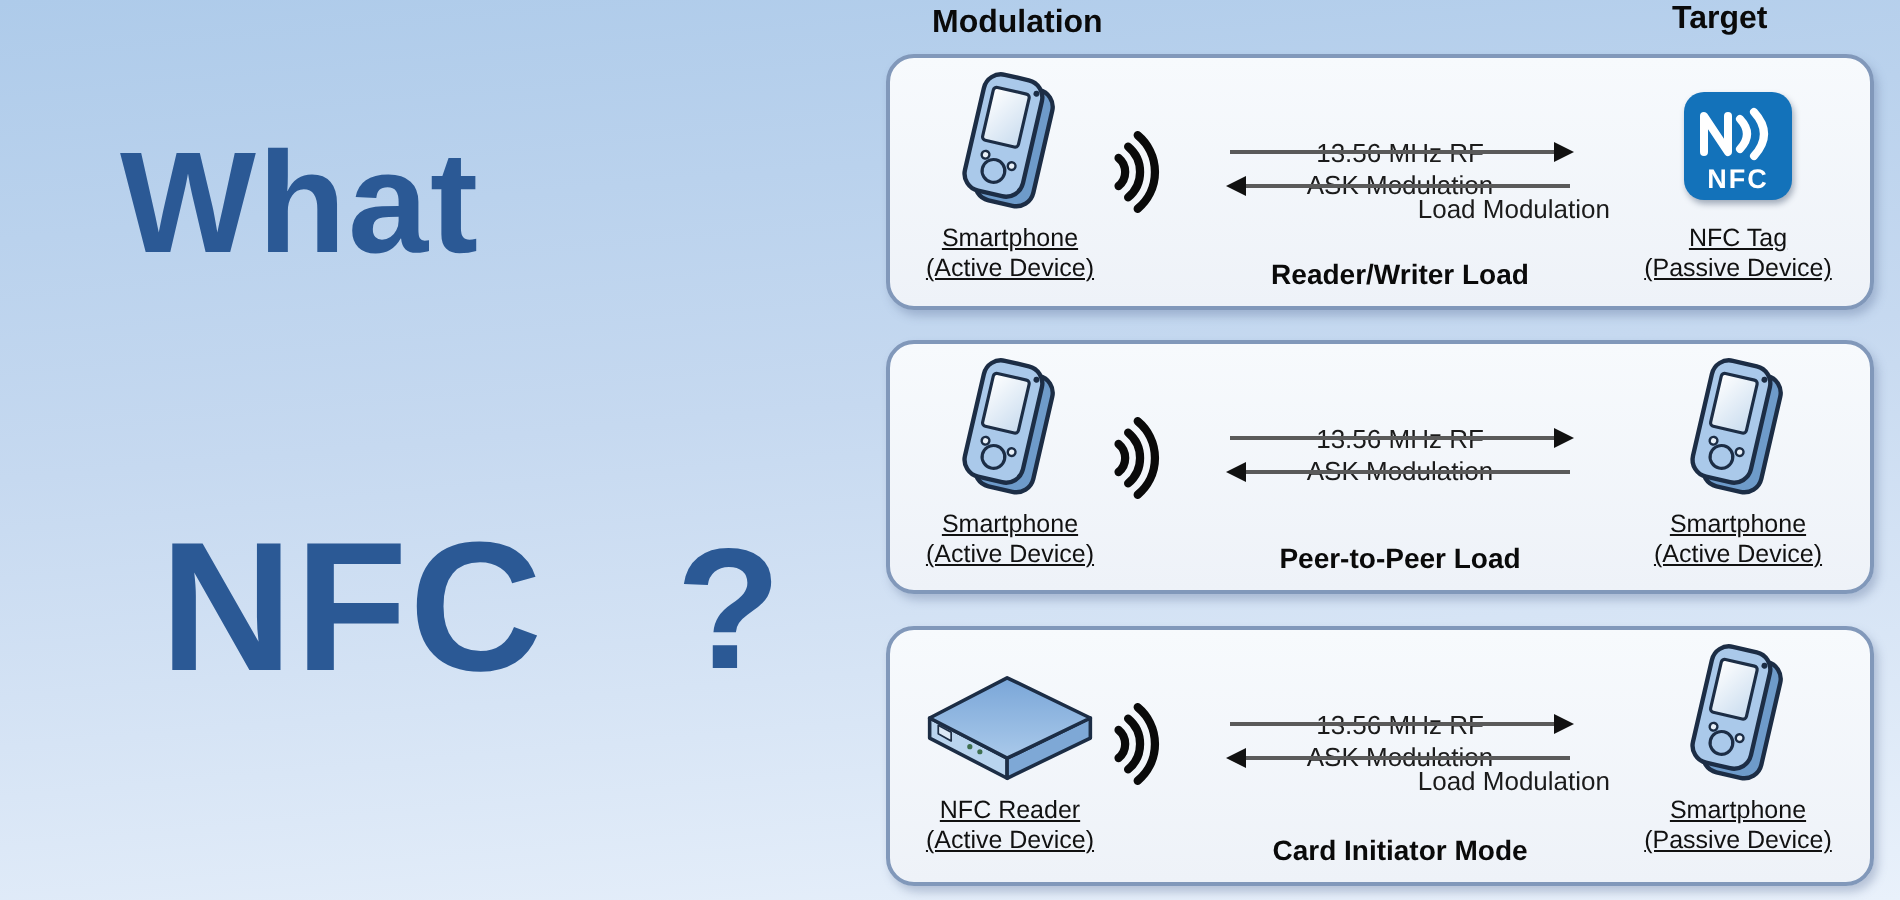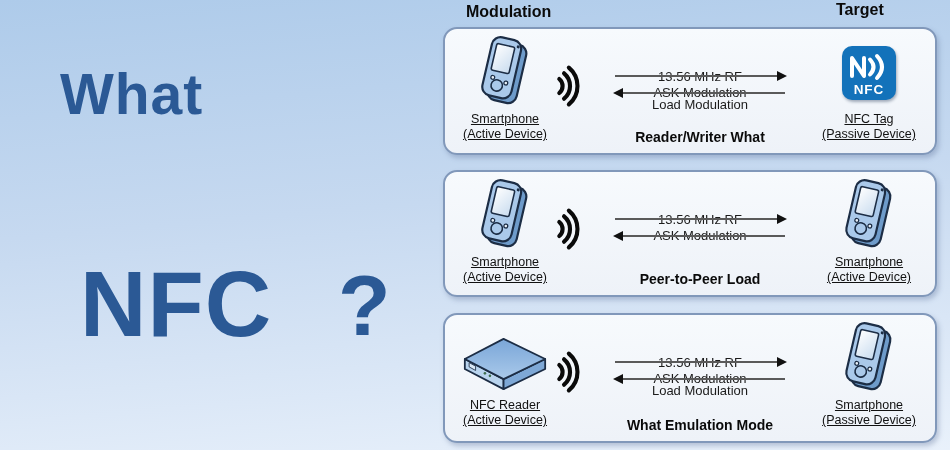--- a/index.html
+++ b/index.html
@@ -3,21 +3,21 @@
 <meta charset="utf-8">
 <style>
   html,body{margin:0;padding:0;}
   body{font-family:"Liberation Sans","DejaVu Sans",sans-serif;}
   .stage{
     position:relative;width:950px;height:450px;overflow:hidden;
     background:linear-gradient(175deg,#aecbea 0%,#c6d9f0 45%,#e9f1fb 100%);
   }
   
   .title-line{position:absolute;color:#2b5995;font-weight:bold;line-height:1;letter-spacing:1px;}
-  .t-what{left:60px;top:66px;font-size:57px;}
+  .t-what{left:60px;top:66px;font-size:72px;}
   .t-is{left:158px;top:168px;font-size:60px;}
   .t-nfc{left:80px;top:258px;font-size:92px;}
   .t-q{left:338px;top:262px;font-size:86px;}
   
   .col-hdr{position:absolute;font-weight:bold;font-size:16px;color:#0a0a0a;}
   .hdr-initiator{left:466px;top:3px;}
   .hdr-target{left:836px;top:1px;}
   
   .panel{
     position:absolute;left:443px;width:494px;
@@ -43,21 +43,21 @@
   .freq1{top:8px;}
   .freq2{top:24px;}
   .aline{position:absolute;left:20px;right:20px;height:0;border-top:2px solid #5a5a5a;}
   .aline.fwd{top:46px;}
   .aline.back{top:63px;}
   .aline.fwd::after,.aline.back::before{
     content:"";position:absolute;top:-6px;width:0;height:0;border:solid transparent;
   }
   .aline.fwd::after{right:-2px;border-width:5px 0 5px 10px;border-left-color:#111;}
   .aline.back::before{left:-2px;border-width:5px 10px 5px 0;border-right-color:#111;}
-  .back-label{position:absolute;left:0;top:68px;width:100%;text-align:center;font-size:13px;color:#1b1b1b;}
+  .back-label{position:absolute;left:0;top:68px;width:100%;text-align:right;font-size:13px;color:#1b1b1b;}
   .mode-label{position:absolute;left:0;bottom:8px;width:100%;text-align:center;font-size:14px;font-weight:bold;color:#0a0a0a;white-space:nowrap;}
   
   .nfc-tag{
     width:54px;height:54px;border-radius:10px;background:#1372ba;
     display:flex;flex-direction:column;align-items:center;justify-content:flex-start;
     box-shadow:1px 2px 3px rgba(40,60,90,.4);
   }
   .nfc-tag svg{display:block;}
   svg.defs{position:absolute;width:0;height:0;}
 </style>
@@ -126,21 +126,21 @@
       <svg width="46" height="66" viewBox="0 0 40 80">
           <use href="#sym-waves"></use>
         </svg>
     </div>
     <div class="mid">
       <span class="freq1">13.56 MHz RF</span>
       <span class="freq2">ASK Modulation</span>
       <div class="aline fwd"></div>
       <div class="aline back"></div>
       <span class="back-label">Load Modulation</span>
-      <span class="mode-label">Reader/Writer What</span>
+      <span class="mode-label">Reader/Writer Load</span>
     </div>
     <div class="device device-right">
       <div class="icon-box">
         <div class="nfc-tag">
           <svg width="54" height="54" viewBox="0 0 54 54">
             <g fill="none" stroke="#ffffff" stroke-width="4" stroke-linecap="round" stroke-linejoin="round">
               <path d="M10 30 L10 12 L22 30 L22 12"></path>
               <path d="M28 13.5 Q35 21 28 28.5"></path>
               <path d="M35 10 Q45 21 35 32"></path>
             </g>
@@ -201,21 +201,21 @@
       <svg width="46" height="66" viewBox="0 0 40 80">
           <use href="#sym-waves"></use>
         </svg>
     </div>
     <div class="mid">
       <span class="freq1">13.56 MHz RF</span>
       <span class="freq2">ASK Modulation</span>
       <div class="aline fwd"></div>
       <div class="aline back"></div>
       <span class="back-label">Load Modulation</span>
-      <span class="mode-label">What Emulation Mode</span>
+      <span class="mode-label">Card Initiator Mode</span>
     </div>
     <div class="device device-right">
       <div class="icon-box">
         <svg width="56" height="78" viewBox="0 0 64 88">
             <use href="#sym-phone"></use>
           </svg>
       </div>
       <span class="dev-name">Smartphone</span>
       <span class="dev-role">(Passive Device)</span>
     </div>

